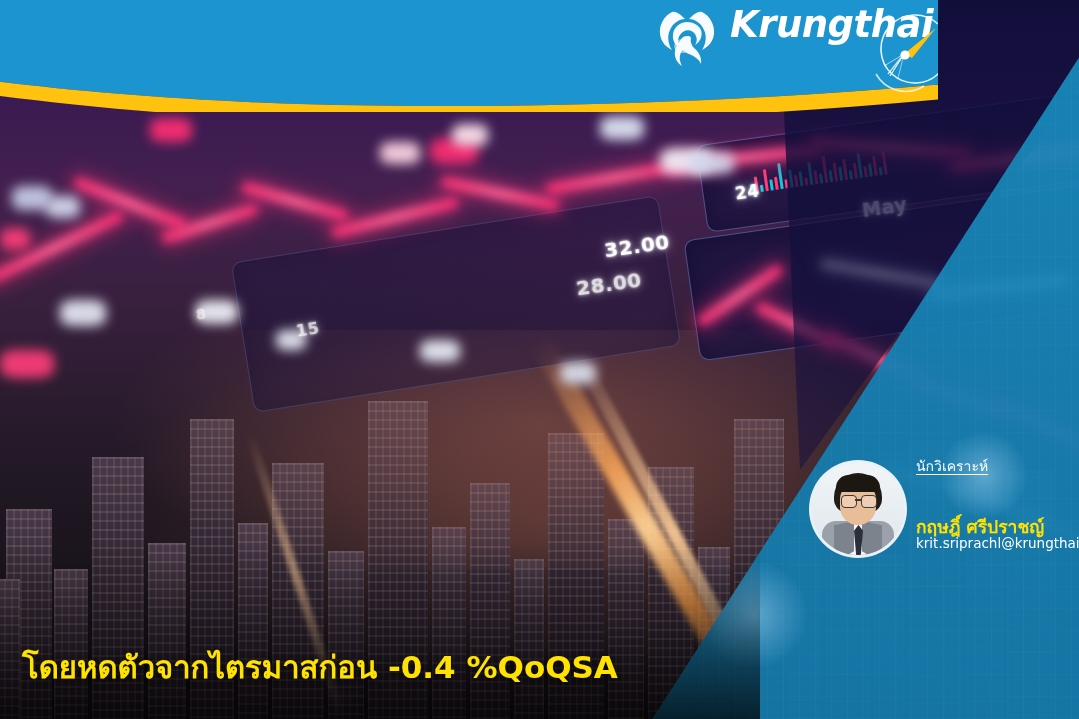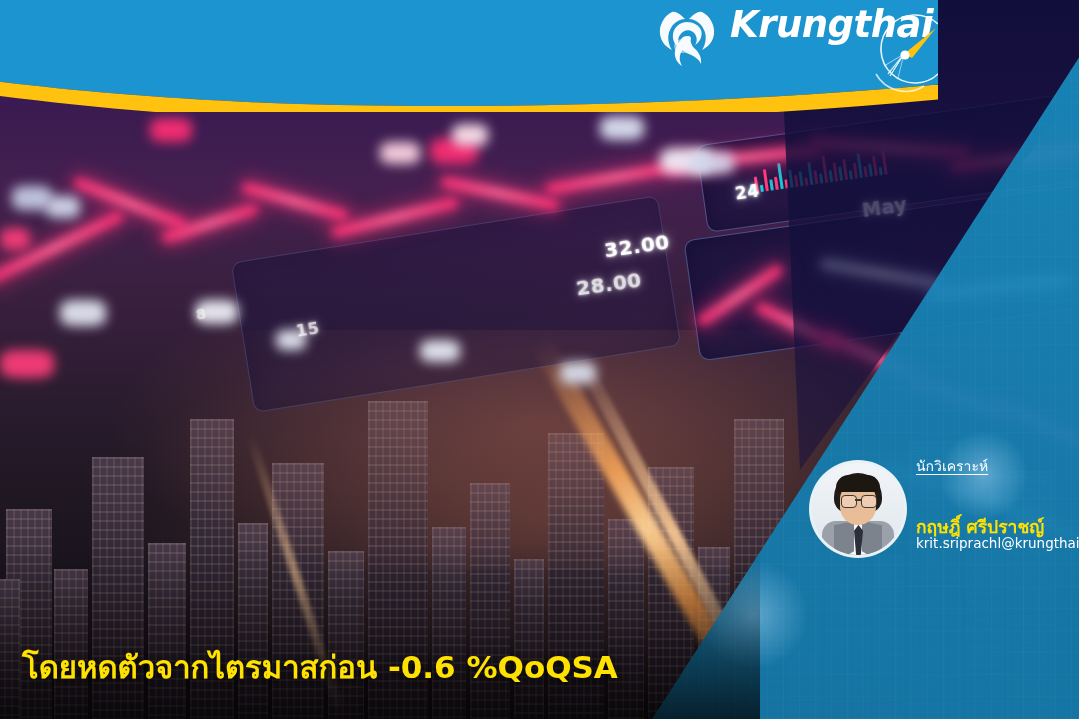--- a/index.html
+++ b/index.html
@@ -362,15 +362,15 @@
       <div class="av-glass av-gl"></div>
       <div class="av-glass av-gr"></div>
       <div class="av-bridge"></div>
     </div>
     <div class="an-role">นักวิเคราะห์</div>
     <div class="an-name">กฤษฎิ์ ศรีปราชญ์</div>
     <div class="an-mail">krit.sriprachl@krungthai.com</div>
   </div>
 
   <div class="bottomshade"></div>
-  <div class="subline">โดยหดตัวจากไตรมาสก่อน -0.6 %QoQSA</div>
+  <div class="subline">โดยหดตัวจากไตรมาสก่อน -0.4 %QoQSA</div>
 
 </div>
 
 </body></html>

